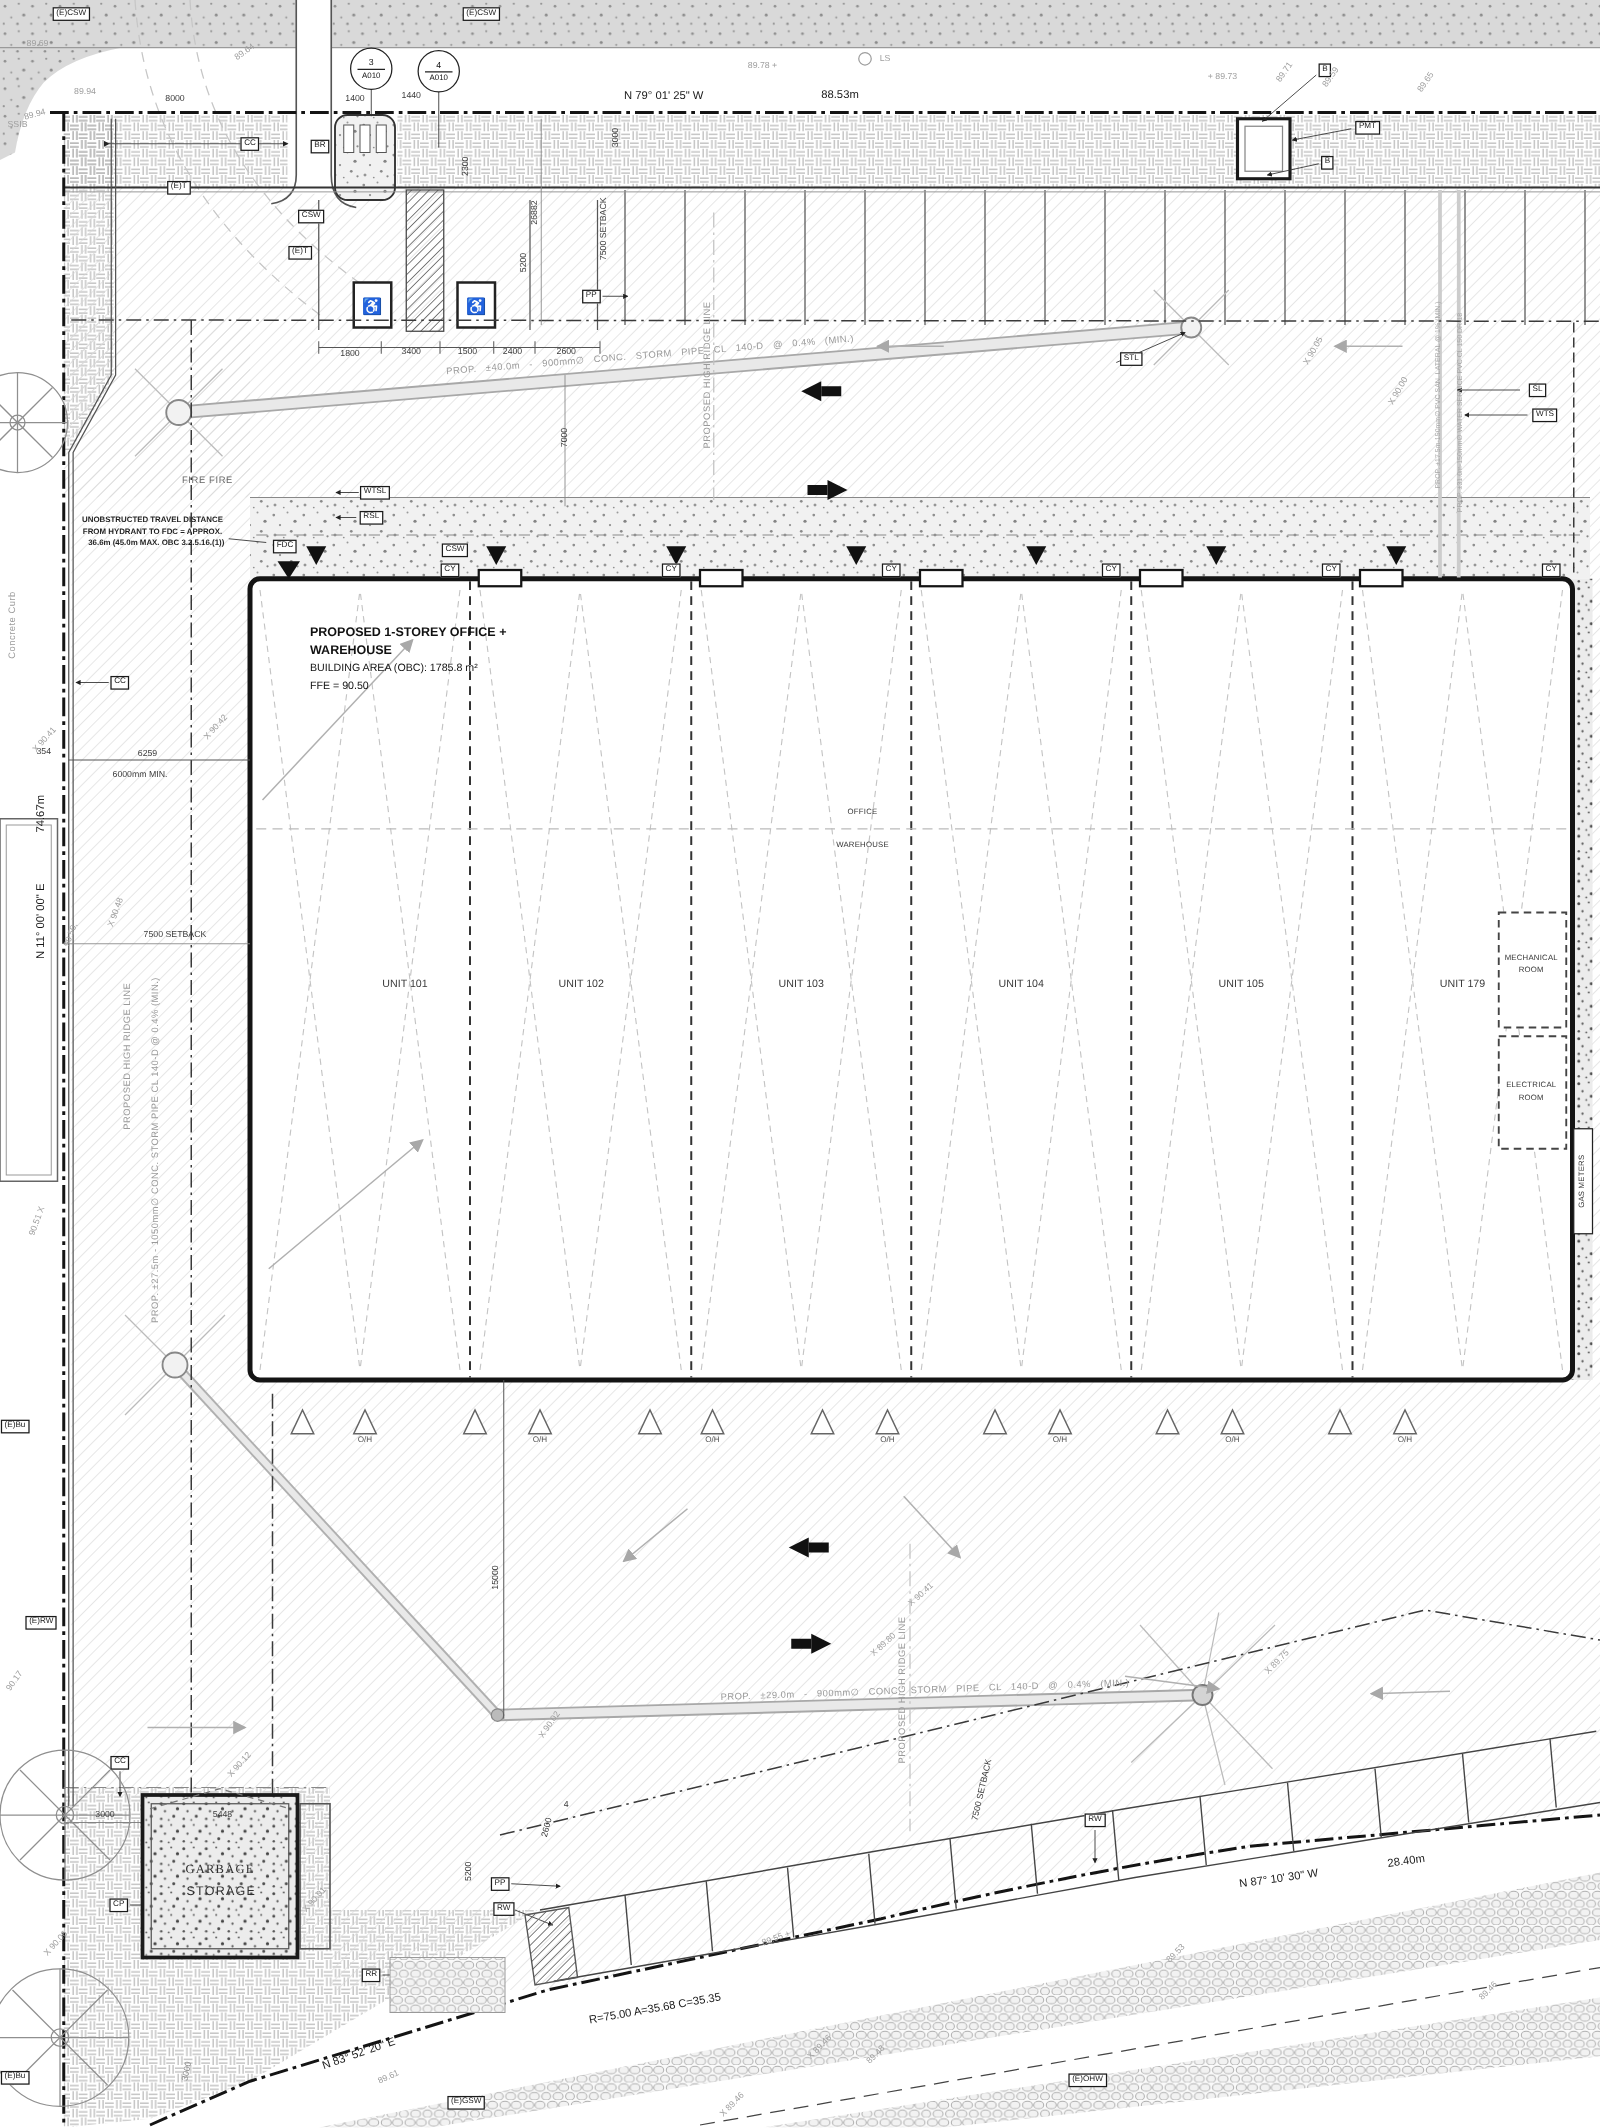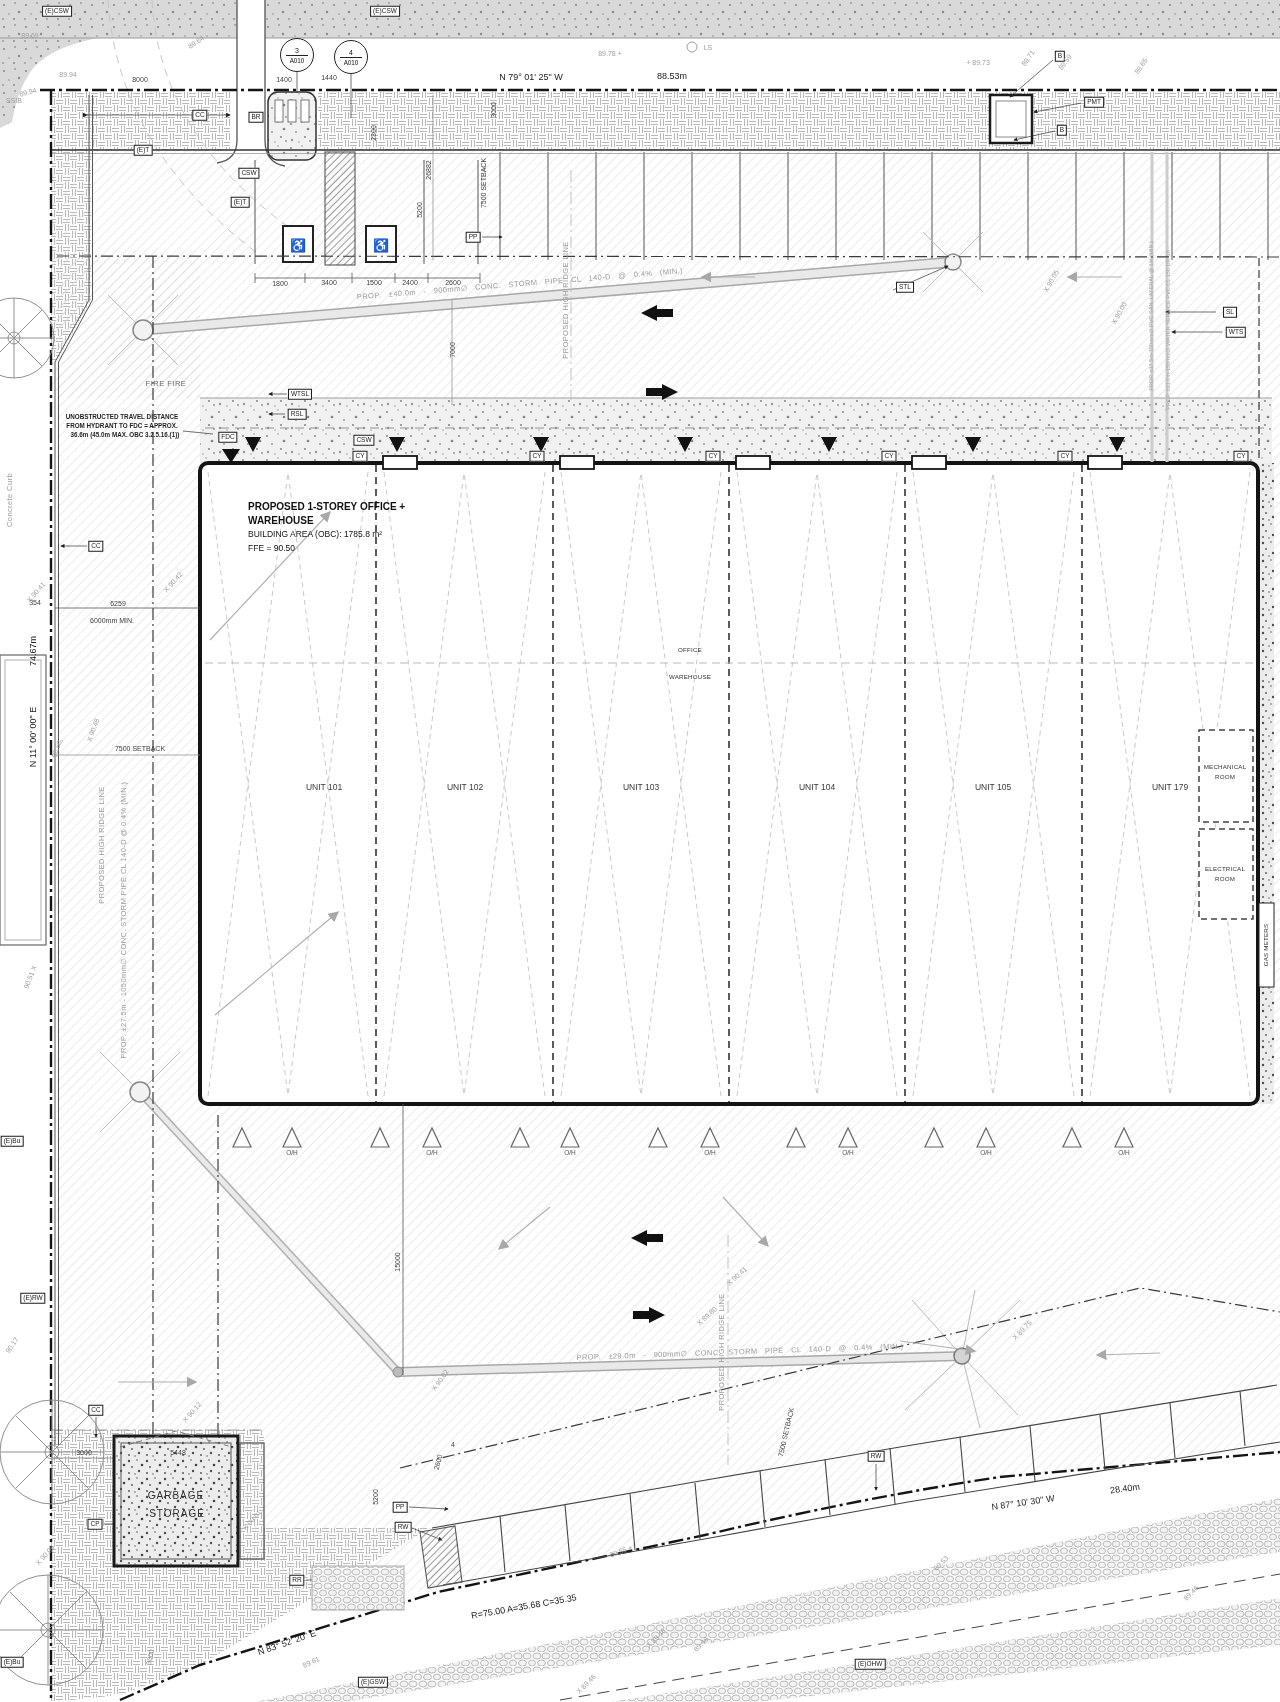--- a/index.html
+++ b/index.html
@@ -576,21 +576,21 @@
       <div class="lb unit" style="left: 465px; top: 787px;">UNIT 102</div>
       <div class="lb unit" style="left: 641px; top: 787px;">UNIT 103</div>
       <div class="lb unit" style="left: 817px; top: 787px;">UNIT 104</div>
       <div class="lb unit" style="left: 993px; top: 787px;">UNIT 105</div>
       <div class="lb unit" style="left: 1170px; top: 787px;">UNIT 179</div>
       <div class="lb room" style="left: 1225px; top: 767px;">MECHANICAL</div>
       <div class="lb room" style="left: 1225px; top: 777px;">ROOM</div>
       <div class="lb room" style="left: 1225px; top: 869px;">ELECTRICAL</div>
       <div class="lb room" style="left: 1225px; top: 879px;">ROOM</div>
       <div class="lb room" style="left: 1266px; top: 945px; transform: translate(-50%, -50%) rotate(-90deg);">GAS METERS</div>
-      <div class="lb big" style="left: 176px; top: 1496px;">GARBAGE</div>
+      <div class="lb big" style="left: 176px; top: 1496px; font-family: Liberation Serif, serif;">GARBAGE</div>
       <div class="lb big" style="left: 177px; top: 1514px;">STORAGE</div>
       <div class="lb oh" style="left: 292px; top: 1153px;">O/H</div>
       <div class="lb oh" style="left: 432px; top: 1153px;">O/H</div>
       <div class="lb oh" style="left: 570px; top: 1153px;">O/H</div>
       <div class="lb oh" style="left: 710px; top: 1153px;">O/H</div>
       <div class="lb oh" style="left: 848px; top: 1153px;">O/H</div>
       <div class="lb oh" style="left: 986px; top: 1153px;">O/H</div>
       <div class="lb oh" style="left: 1124px; top: 1153px;">O/H</div>
       <div class="lb acc" style="left: 298px; top: 245px;">♿</div>
       <div class="lb acc" style="left: 381px; top: 245px;">♿</div>

